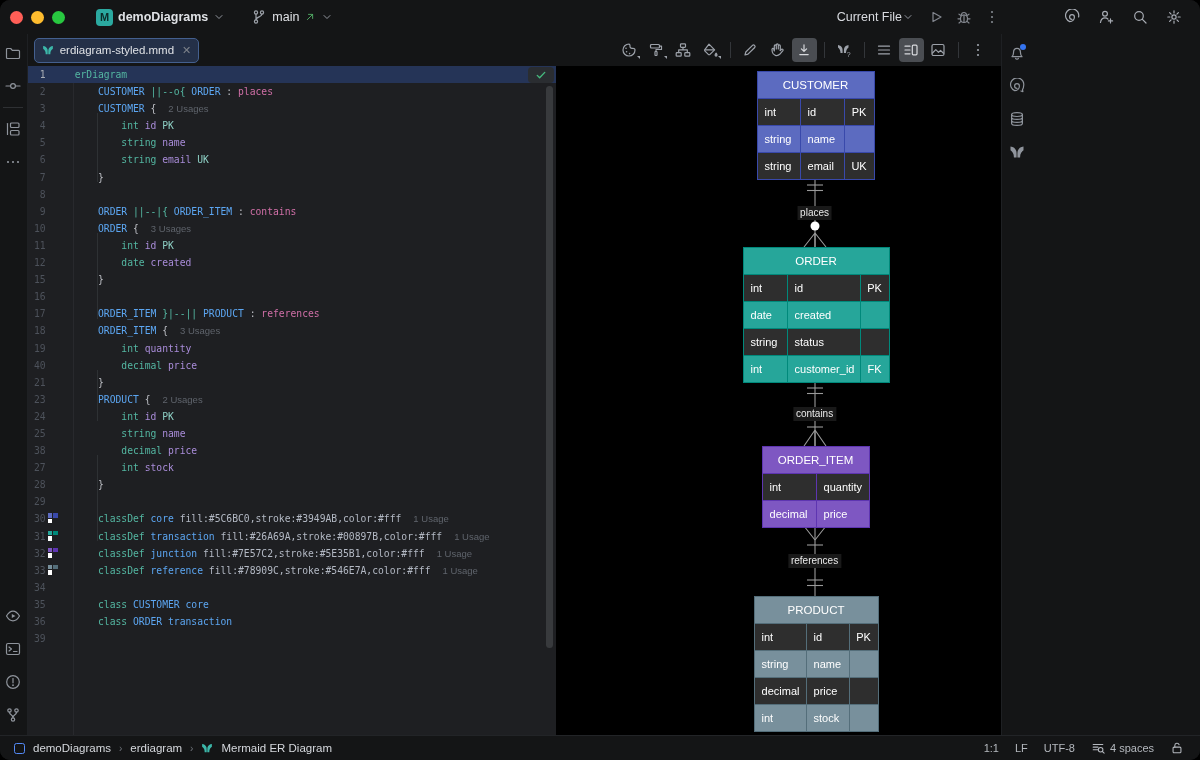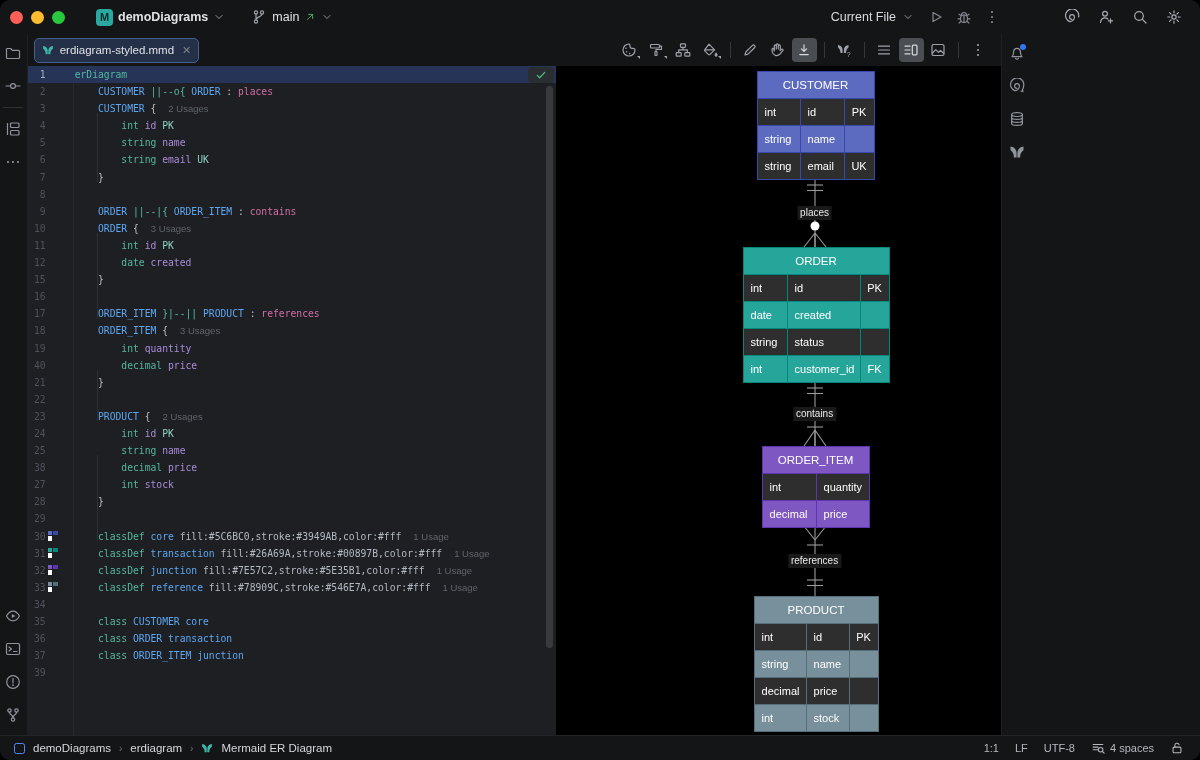--- a/index.html
+++ b/index.html
@@ -13,21 +13,21 @@
   .tb-group{display:flex;align-items:center;gap:5px;padding:3px 6px;border-radius:5px;margin-left:14px;}
   .proj-icon{width:17px;height:17px;border-radius:4px;background:#2ba9a0;color:#0c2b29;font-weight:bold;font-size:11px;display:flex;align-items:center;justify-content:center;}
   .bold{font-weight:bold;}
   .ic{width:16px;height:16px;display:block;}
   .ic svg{width:100%;height:100%;stroke:currentColor;fill:none;stroke-width:1.2;stroke-linecap:round;stroke-linejoin:round;display:block;}
   .ic.small{width:12px;height:12px;}
   .dim{color:#9da2aa;}
   .spacer{flex:1;}
   .tb-right{display:flex;align-items:center;gap:10px;margin-right:14px;color:#a7abb3;}
   .tb-btn{width:24px;height:24px;display:flex;align-items:center;justify-content:center;border-radius:4px;color:#a7abb3;}
-  .runcfg{display:flex;align-items:center;gap:6px;margin-right:14px;color:#d9dbe0;}
+  .runcfg{display:flex;align-items:center;margin-right:14px;color:#d9dbe0;}
   .runicons{display:flex;align-items:center;gap:12px;margin-right:60px;color:#83878f;}
   .green{color:#55b269;}
 
   
   .main{position:absolute;left:0;top:34px;width:1032px;height:701px;display:flex;}
   .stripe{background:#141516;display:flex;flex-direction:column;align-items:center;color:#8f949c;}
   .stripe.left{width:32px;border-right:1px solid #1e2023;box-sizing:border-box;padding-top:7px;gap:9px;}
   .stripe.right{width:36px;border-left:1px solid #1e2023;box-sizing:border-box;padding-top:7px;gap:9px;}
   .stripe .s-btn{width:24px;height:24px;display:flex;align-items:center;justify-content:center;border-radius:5px;position:relative;}
   .stripe .divider{width:20px;height:1px;background:#2e3033;}
@@ -295,36 +295,34 @@
             <div class="code-line"><span class="ln">10</span><span class="swz"></span><span class="gut-sp"></span><span class="code"><span class="tk-p">    </span><span class="tk-e">ORDER</span><span class="tk-p"> {</span><span class="hint">3 Usages</span></span></div>
             <div class="code-line"><span class="ln">11</span><span class="swz"></span><span class="gut-sp"></span><span class="code"><span class="tk-p">        </span><span class="tk-t">int</span><span class="tk-p"> </span><span class="tk-f">id</span><span class="tk-p"> </span><span class="tk-c">PK</span></span></div>
             <div class="code-line"><span class="ln">12</span><span class="swz"></span><span class="gut-sp"></span><span class="code"><span class="tk-p">        </span><span class="tk-t">date</span><span class="tk-p"> </span><span class="tk-f">created</span></span></div>
             <div class="code-line"><span class="ln">15</span><span class="swz"></span><span class="gut-sp"></span><span class="code"><span class="tk-p">    }</span></span></div>
             <div class="code-line"><span class="ln">16</span><span class="swz"></span><span class="gut-sp"></span><span class="code"></span></div>
             <div class="code-line"><span class="ln">17</span><span class="swz"></span><span class="gut-sp"></span><span class="code"><span class="tk-p">    </span><span class="tk-e">ORDER_ITEM</span><span class="tk-p"> </span><span class="tk-o">}|--||</span><span class="tk-p"> </span><span class="tk-e">PRODUCT</span><span class="tk-p"> : </span><span class="tk-l">references</span></span></div>
             <div class="code-line"><span class="ln">18</span><span class="swz"></span><span class="gut-sp"></span><span class="code"><span class="tk-p">    </span><span class="tk-e">ORDER_ITEM</span><span class="tk-p"> {</span><span class="hint">3 Usages</span></span></div>
             <div class="code-line"><span class="ln">19</span><span class="swz"></span><span class="gut-sp"></span><span class="code"><span class="tk-p">        </span><span class="tk-t">int</span><span class="tk-p"> </span><span class="tk-f">quantity</span></span></div>
             <div class="code-line"><span class="ln">40</span><span class="swz"></span><span class="gut-sp"></span><span class="code"><span class="tk-p">        </span><span class="tk-t">decimal</span><span class="tk-p"> </span><span class="tk-f">price</span></span></div>
             <div class="code-line"><span class="ln">21</span><span class="swz"></span><span class="gut-sp"></span><span class="code"><span class="tk-p">    }</span></span></div>
-            <div class="code-line"><span class="ln">22</span><span class="swz"></span><span class="gut-sp"></span><span class="code"></span></div>
             <div class="code-line"><span class="ln">23</span><span class="swz"></span><span class="gut-sp"></span><span class="code"><span class="tk-p">    </span><span class="tk-e">PRODUCT</span><span class="tk-p"> {</span><span class="hint">2 Usages</span></span></div>
             <div class="code-line"><span class="ln">24</span><span class="swz"></span><span class="gut-sp"></span><span class="code"><span class="tk-p">        </span><span class="tk-t">int</span><span class="tk-p"> </span><span class="tk-f">id</span><span class="tk-p"> </span><span class="tk-c">PK</span></span></div>
             <div class="code-line"><span class="ln">25</span><span class="swz"></span><span class="gut-sp"></span><span class="code"><span class="tk-p">        </span><span class="tk-t">string</span><span class="tk-p"> </span><span class="tk-f">name</span></span></div>
             <div class="code-line"><span class="ln">38</span><span class="swz"></span><span class="gut-sp"></span><span class="code"><span class="tk-p">        </span><span class="tk-t">decimal</span><span class="tk-p"> </span><span class="tk-f">price</span></span></div>
             <div class="code-line"><span class="ln">27</span><span class="swz"></span><span class="gut-sp"></span><span class="code"><span class="tk-p">        </span><span class="tk-t">int</span><span class="tk-p"> </span><span class="tk-f">stock</span></span></div>
             <div class="code-line"><span class="ln">28</span><span class="swz"></span><span class="gut-sp"></span><span class="code"><span class="tk-p">    }</span></span></div>
             <div class="code-line"><span class="ln">29</span><span class="swz"></span><span class="gut-sp"></span><span class="code"></span></div>
             <div class="code-line"><span class="ln">30</span><span class="swz"><i style="left: 0px; top: 3px; background: rgb(92, 107, 192);"></i><i style="left: 5.5px; top: 3px; background: rgb(57, 73, 171);"></i><i style="left: 0px; top: 8.5px; background: rgb(255, 255, 255);"></i></span><span class="gut-sp"></span><span class="code"><span class="tk-p">    </span><span class="tk-k">classDef</span><span class="tk-p"> </span><span class="tk-e">core</span><span class="tk-p"> </span><span class="tk-d">fill:#5C6BC0,stroke:#3949AB,color:#fff</span><span class="hint">1 Usage</span></span></div>
             <div class="code-line"><span class="ln">31</span><span class="swz"><i style="left: 0px; top: 3px; background: rgb(38, 166, 154);"></i><i style="left: 5.5px; top: 3px; background: rgb(0, 137, 123);"></i><i style="left: 0px; top: 8.5px; background: rgb(255, 255, 255);"></i></span><span class="gut-sp"></span><span class="code"><span class="tk-p">    </span><span class="tk-k">classDef</span><span class="tk-p"> </span><span class="tk-e">transaction</span><span class="tk-p"> </span><span class="tk-d">fill:#26A69A,stroke:#00897B,color:#fff</span><span class="hint">1 Usage</span></span></div>
             <div class="code-line"><span class="ln">32</span><span class="swz"><i style="left: 0px; top: 3px; background: rgb(126, 87, 194);"></i><i style="left: 5.5px; top: 3px; background: rgb(94, 53, 177);"></i><i style="left: 0px; top: 8.5px; background: rgb(255, 255, 255);"></i></span><span class="gut-sp"></span><span class="code"><span class="tk-p">    </span><span class="tk-k">classDef</span><span class="tk-p"> </span><span class="tk-e">junction</span><span class="tk-p"> </span><span class="tk-d">fill:#7E57C2,stroke:#5E35B1,color:#fff</span><span class="hint">1 Usage</span></span></div>
             <div class="code-line"><span class="ln">33</span><span class="swz"><i style="left: 0px; top: 3px; background: rgb(120, 144, 156);"></i><i style="left: 5.5px; top: 3px; background: rgb(84, 110, 122);"></i><i style="left: 0px; top: 8.5px; background: rgb(255, 255, 255);"></i></span><span class="gut-sp"></span><span class="code"><span class="tk-p">    </span><span class="tk-k">classDef</span><span class="tk-p"> </span><span class="tk-e">reference</span><span class="tk-p"> </span><span class="tk-d">fill:#78909C,stroke:#546E7A,color:#fff</span><span class="hint">1 Usage</span></span></div>
             <div class="code-line"><span class="ln">34</span><span class="swz"></span><span class="gut-sp"></span><span class="code"></span></div>
             <div class="code-line"><span class="ln">35</span><span class="swz"></span><span class="gut-sp"></span><span class="code"><span class="tk-p">    </span><span class="tk-k">class</span><span class="tk-p"> </span><span class="tk-e">CUSTOMER</span><span class="tk-p"> </span><span class="tk-e">core</span></span></div>
             <div class="code-line"><span class="ln">36</span><span class="swz"></span><span class="gut-sp"></span><span class="code"><span class="tk-p">    </span><span class="tk-k">class</span><span class="tk-p"> </span><span class="tk-e">ORDER</span><span class="tk-p"> </span><span class="tk-e">transaction</span></span></div>
-            <div class="code-line"><span class="ln">37</span><span class="swz"></span><span class="gut-sp"></span><span class="code"><span class="tk-p">    </span><span class="tk-k">class</span><span class="tk-p"> </span><span class="tk-e">ORDER_ITEM</span><span class="tk-p"> </span><span class="tk-e">junction</span></span></div>
             <div class="code-line"><span class="ln">39</span><span class="swz"></span><span class="gut-sp"></span><span class="code"></span></div>
           </div>
         <div class="scrollbar"></div>
         <div class="inspect">
           <span class="ic small">
               <svg viewBox="0 0 16 16">
                 <path d="M3 8.5l3.2 3.2L13 4.5" stroke-width="1.8"></path>
               </svg>
             </span>
         </div>

